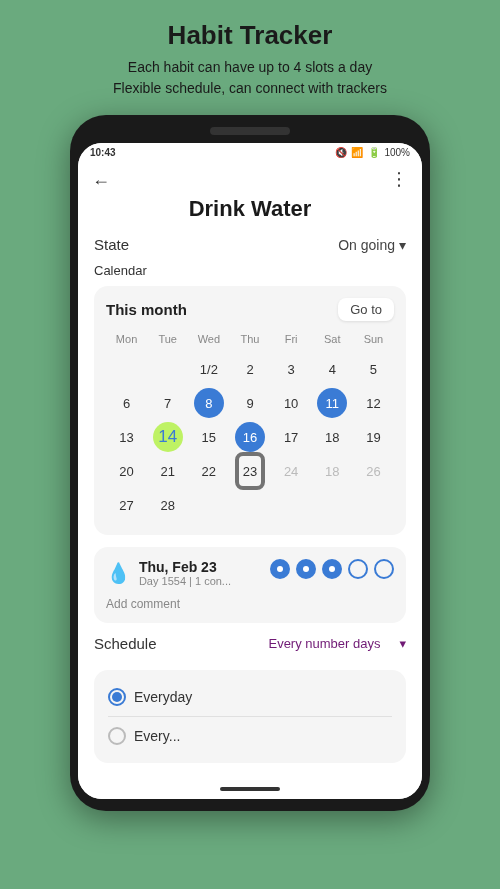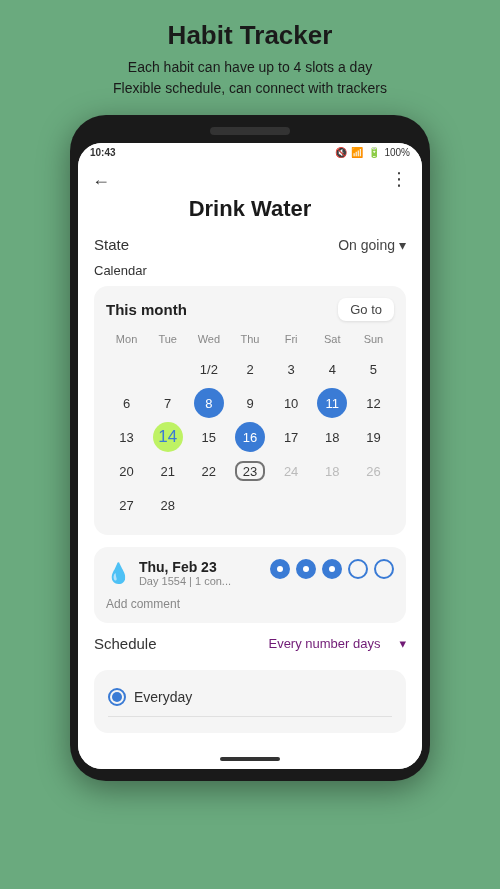--- a/index.html
+++ b/index.html
@@ -302,23 +302,23 @@
       background: #bef264;
       color: #3a7bd5;
       display: flex;
       align-items: center;
       justify-content: center;
       font-size: 17px;
       cursor: pointer;
     }
     .chip-today {
       width: 30px;
-      height: 20px;
+      height: 38px;
       border-radius: 8px;
-      border: 2px solid #737373;
+      border: 4px solid #737373;
       color: #333;
       display: flex;
       align-items: center;
       justify-content: center;
       font-size: 13px;
       cursor: pointer;
     }
     .plain-day {
       font-size: 13px;
       color: #333;
@@ -541,20 +541,24 @@
           </span>
         </div>
         <div class="schedule-card">
           <div class="schedule-option">
             <div class="radio-outer">
               <div class="radio-inner"></div>
             </div>
             <span class="option-text">Everyday</span>
           </div>
           <div class="divider-line"></div>
+          <div class="schedule-option">
+            <div class="radio-empty"></div>
+            <span class="option-text">Every...</span>
+          </div>
         </div>
       </div>
     </div>
 
     <div class="bottom-bar">
       <div class="home-indicator"></div>
     </div>
   </div>
 </div>
 

